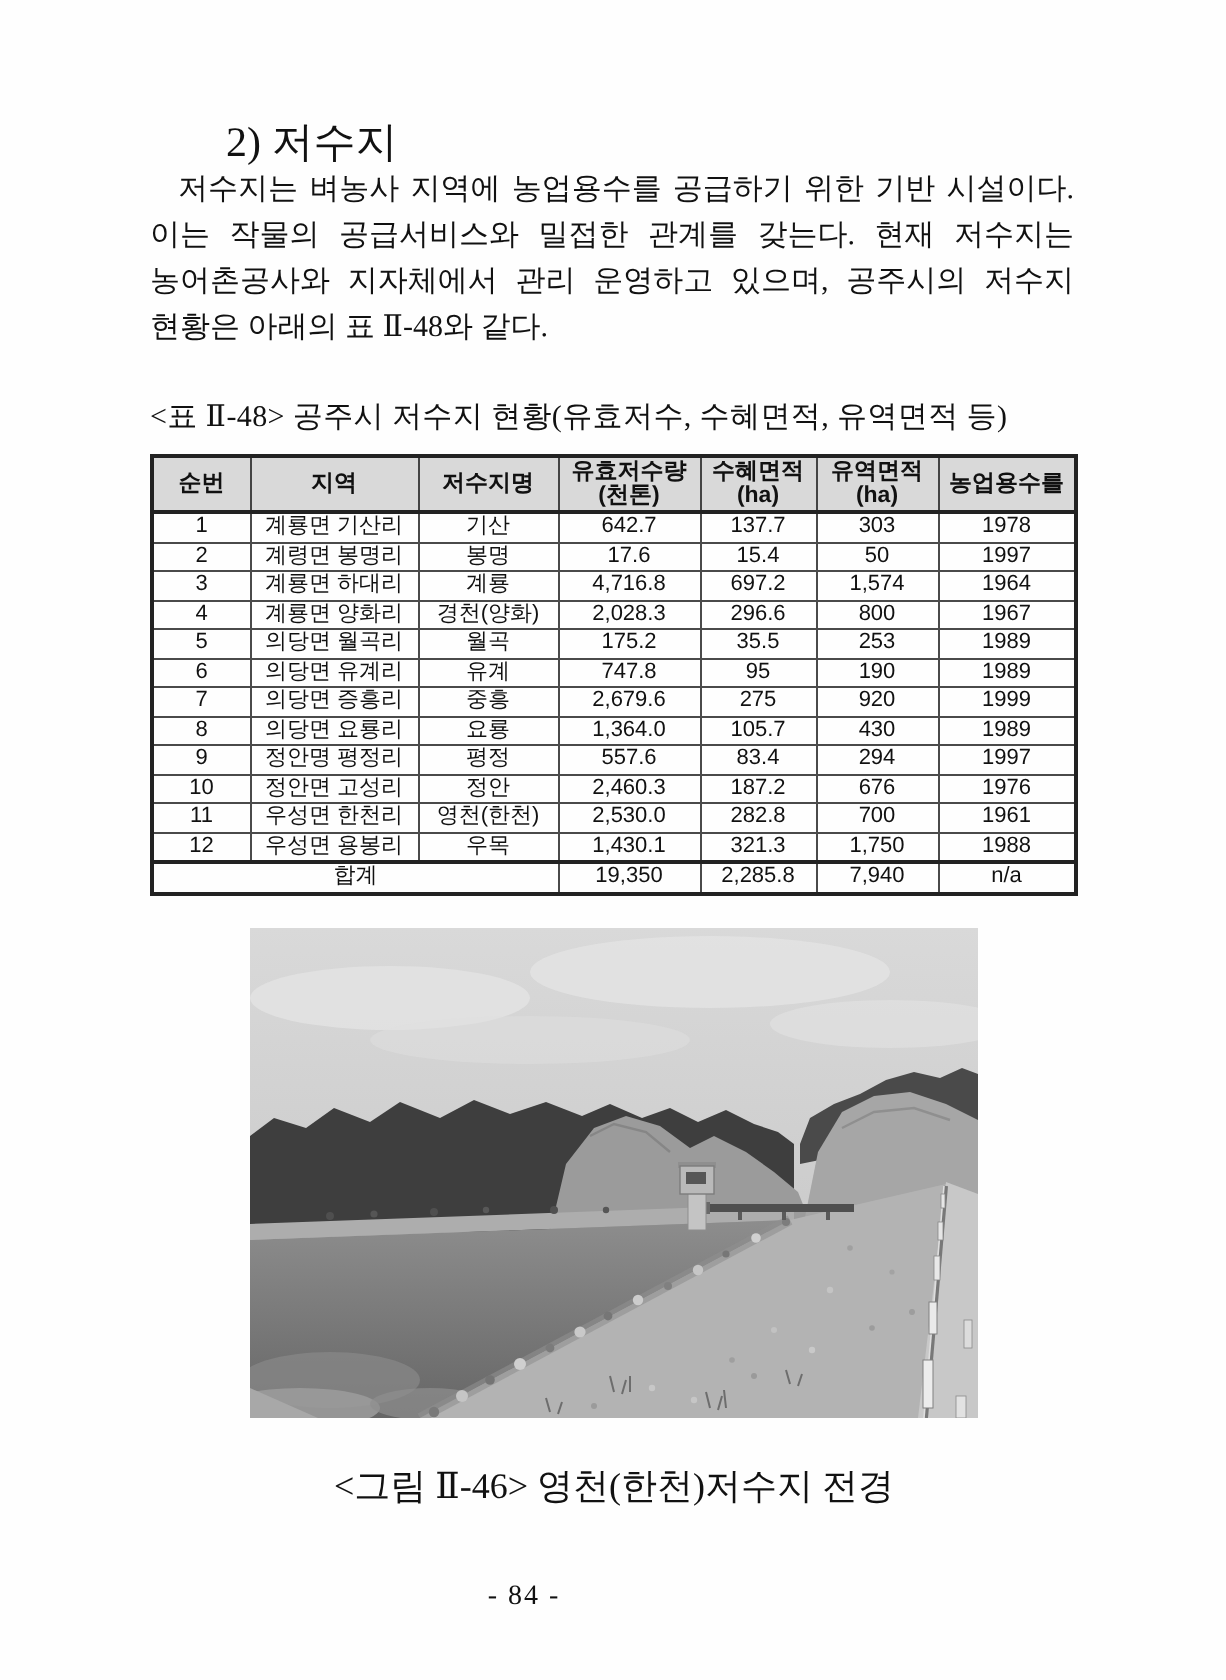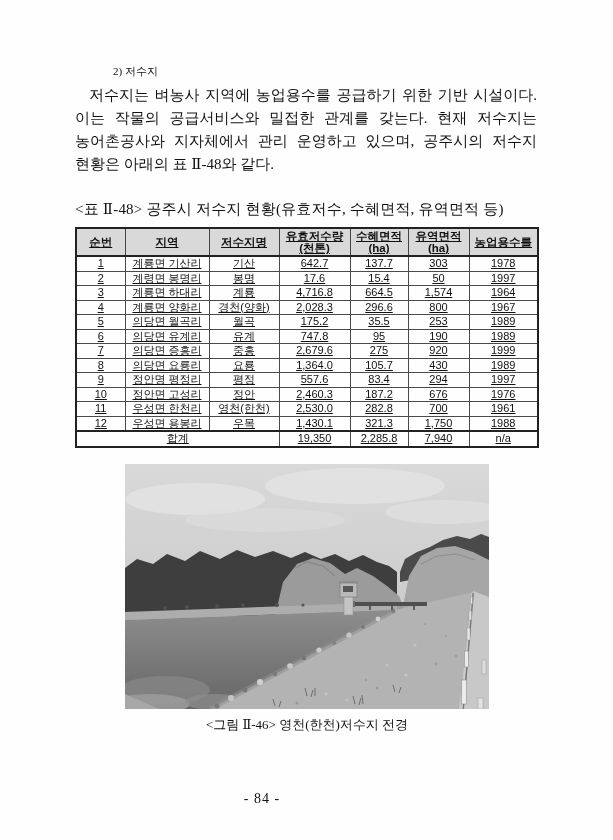--- a/index.html
+++ b/index.html
@@ -7,42 +7,41 @@
     position:relative;
     width:613px;height:840px;
     background:#fefefe;
     font-family:"Liberation Serif","DejaVu Serif",serif;
     color:#111;
     overflow:hidden;
     box-sizing:border-box;
     padding:62px 76px 0 75px;
   }
   .heading{
-    font-size:11px;font-weight:normal;
+    font-size:21px;font-weight:normal;
     margin:0 0 0 38px;padding:0;line-height:18px;
   }
   .para{
     margin:4px 0 0 0;
     font-size:15px;line-height:23px;
     text-align:justify;text-indent:14px;
     word-break:keep-all;
   }
   .tbl-title{
     margin-top:24px;
     font-size:15px;line-height:18px;
     letter-spacing:0.2px;
   }
   table.data-table{
     margin-top:9px;
     width:462px;
     border-collapse:collapse;
     border:2px solid #222;
     font-family:"Liberation Sans","DejaVu Sans",sans-serif;
     table-layout:fixed;
-    text-decoration:underline;
   }
   table.data-table th{
     background:#d9d9d9;
     font-size:11.5px;font-weight:bold;
     line-height:12px;padding:1px 0;
     border:1px solid #444;
     border-bottom:2px solid #222;
     white-space:pre-line;
     text-align:center;
   }
@@ -52,23 +51,23 @@
     border:1px solid #4a4a4a;
     text-align:center;
     overflow:hidden;white-space:nowrap;
   }
   table.data-table tr.total-row td{
     border-top:2px solid #222;
   }
   figure{margin:16px 0 0 50px;padding:0;width:364px;}
   .photo-frame{width:364px;height:245px;display:block;}
   figcaption{
-    margin-top:7px;
+    margin-top:22px;
     text-align:center;
-    font-size:13px;
+    font-size:18px;
   }
   .page-number{
     position:absolute;left:0;bottom:33px;width:524px;
     text-align:center;font-size:14px;letter-spacing:1px;
   }
 </style>
 </head>
 <body>
 
 <div class="page">
@@ -120,21 +119,21 @@
           <td>17.6</td>
           <td>15.4</td>
           <td>50</td>
           <td>1997</td>
         </tr>
         <tr>
           <td>3</td>
           <td>계룡면 하대리</td>
           <td>계룡</td>
           <td>4,716.8</td>
-          <td>664.5</td>
+          <td>697.2</td>
           <td>1,574</td>
           <td>1964</td>
         </tr>
         <tr>
           <td>4</td>
           <td>계룡면 양화리</td>
           <td>경천(양화)</td>
           <td>2,028.3</td>
           <td>296.6</td>
           <td>800</td>

